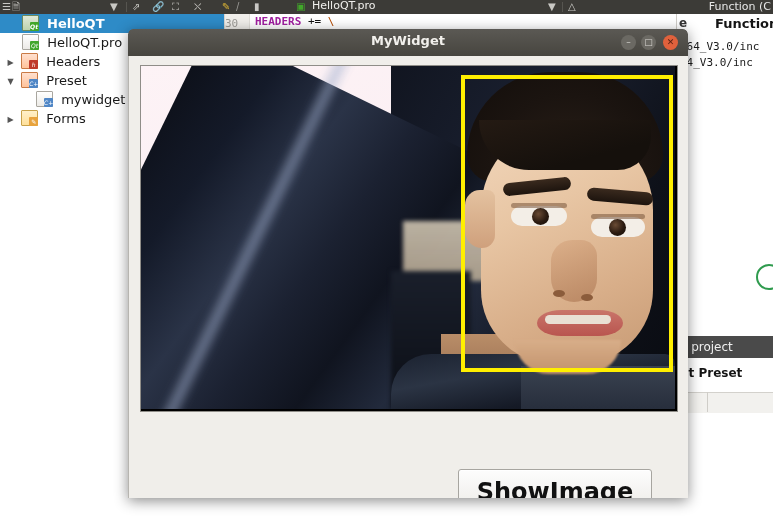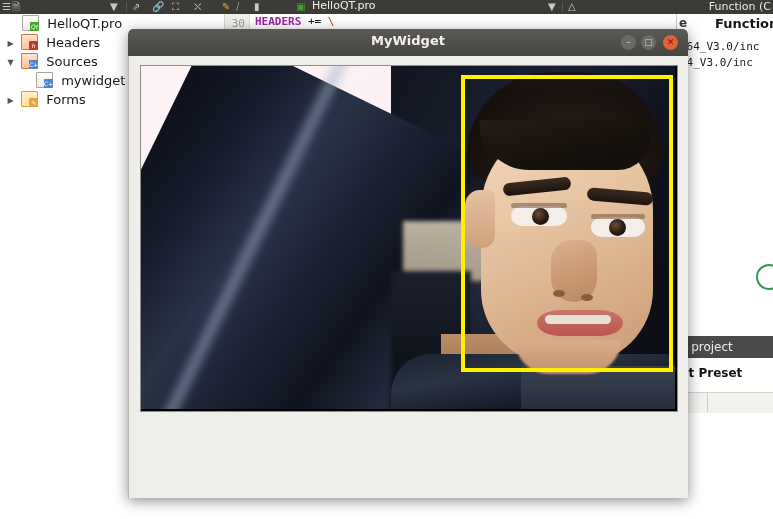--- a/index.html
+++ b/index.html
@@ -38,21 +38,21 @@
   .ic-badge{position:absolute;right:-1px;bottom:-1px;width:9px;height:9px;font-size:6px;line-height:9px;
      text-align:center;color:#fff;border-radius:1px;font-family:"DejaVu Sans",sans-serif;}
   .b-qt{background:#41a62a;}
   .b-h{background:#c0392b;}
   .b-c{background:#4f86c6;}
   .b-pen{background:#e8a33d;}
 
   
   #editor{position:absolute;left:225px;top:14px;right:0;height:471px;background:#fff;}
   #gutter{position:absolute;left:0;top:0;width:24px;height:471px;background:#f0eeea;border-right:1px solid #e0ded9;}
-  #lineno{position:absolute;left:0;top:3px;width:20px;text-align:right;color:#9b9a96;
+  #lineno{position:absolute;left:0;top:3px;width:20px;text-align:left;color:#9b9a96;
      font-family:"DejaVu Sans Mono","Liberation Mono",monospace;font-size:11px;}
   #codeline{position:absolute;left:30px;top:1px;font-family:"DejaVu Sans Mono","Liberation Mono",monospace;font-size:11px;white-space:pre;}
   .k-kw{color:#a020a0;font-weight:bold;}
   .k-op{color:#111;}
   .k-esc{color:#b34a00;}
 
   
   #right-panel{position:absolute;left:676px;top:14px;width:97px;height:471px;background:#fff;
      border-left:1px solid #cfcdc8;}
   .rp-txt{position:absolute;left:3px;white-space:nowrap;
@@ -188,36 +188,41 @@
     <span class="ticon" style="left:312px;top:0px;font-size:11px;color:#f0efec;">HelloQT.pro</span>
     <span class="ticon" style="left:548px;">▼</span>
     <span class="sep" style="left:562px;"></span>
     <span class="ticon" style="left:568px;">△</span>
   </div>
 
   <div id="bg-window-title">Function (C</div>
 
   <div id="tree-pane">
 
+    <div class="tree-row sel" style="padding-left:4px;">
+      <span class="tw"></span>
+      <span class="ic ic-folder qt"><i class="ic-badge b-qt">Qt</i></span>
+      <span>HelloQT</span>
+    </div>
 
     <div class="tree-row" style="padding-left:22px;">
       <span class="ic ic-file"><i class="ic-badge b-qt">Qt</i></span>
       <span>HelloQT.pro</span>
     </div>
 
     <div class="tree-row" style="padding-left:4px;">
       <span class="tw">▶</span>
       <span class="ic ic-folder hh"><i class="ic-badge b-h">h</i></span>
       <span>Headers</span>
     </div>
 
     <div class="tree-row" style="padding-left:4px;">
       <span class="tw">▼</span>
       <span class="ic ic-folder cc"><i class="ic-badge b-c">C+</i></span>
-      <span>Sources</span>
+      <span>Preset</span>
     </div>
 
 
     <div class="tree-row" style="padding-left:36px;">
       <span class="ic ic-file"><i class="ic-badge b-c">C+</i></span>
       <span>mywidget</span>
     </div>
 
     <div class="tree-row" style="padding-left:4px;">
       <span class="tw">▶</span>
@@ -302,14 +307,17 @@
             <div id="mouth"></div>
             <div id="teeth"></div>
             <div id="chin"></div>
           </div>
         </div>
 
         <div id="detect-rect"></div>
       </div>
     </div>
 
+    <div id="showimage-btn">
+      <div id="showimage-label">ShowImage</div>
+    </div>
   </div>
 </div>
 
 </body></html>

